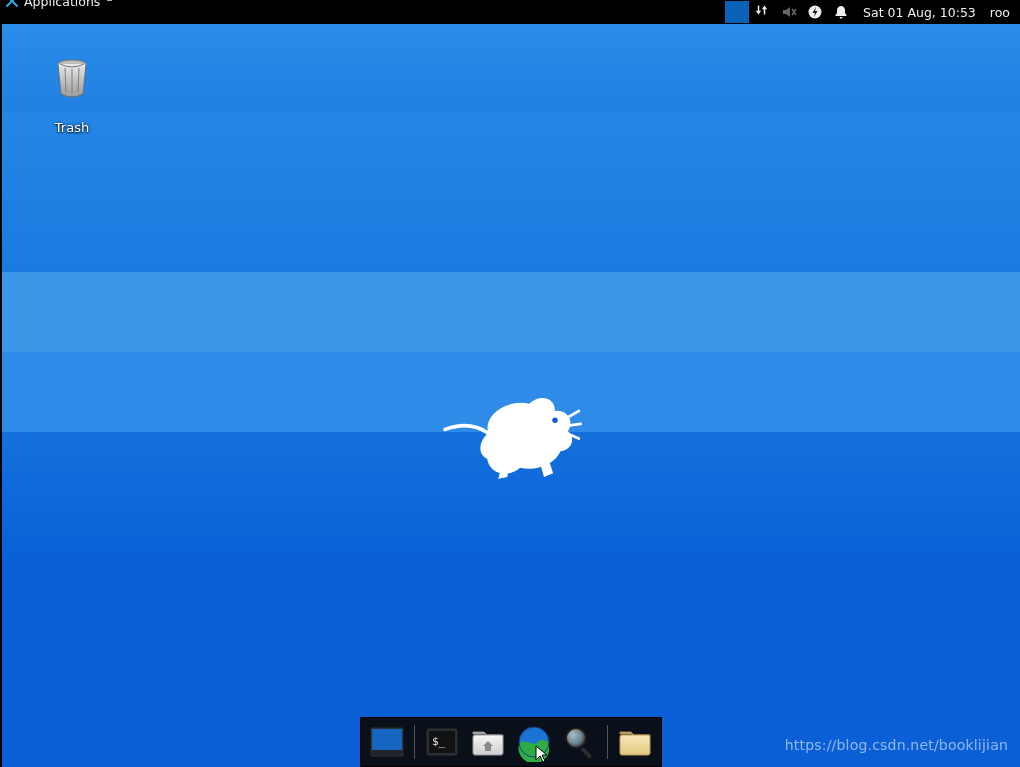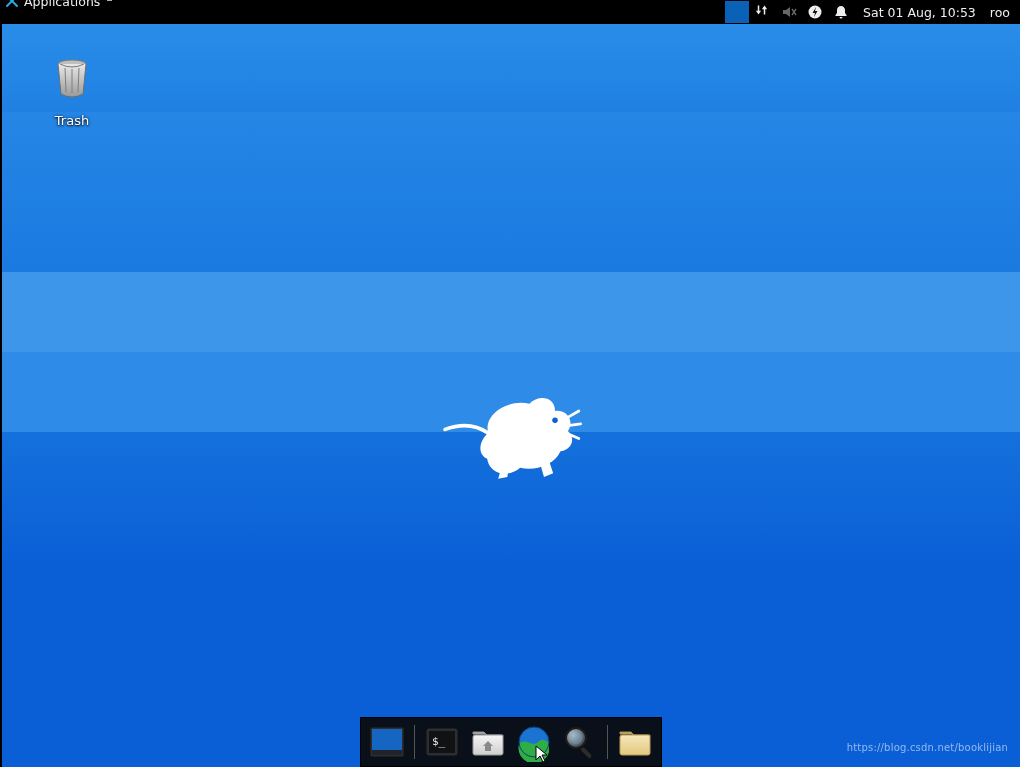--- a/index.html
+++ b/index.html
@@ -24,31 +24,31 @@
   .band{position:absolute;left:0;right:0;}
   .b1{top:0;height:88px;background:linear-gradient(#2a8de8,#1f80e2);}
   .b2{top:88px;height:160px;background:linear-gradient(#2586e6,#1a7ae0);}
   .b3{top:248px;height:80px; background:#3d96ea;}
   .b4{top:328px;height:80px;background:#2e8be7;}
   .b5{top:408px;height:335px;background:linear-gradient(#1471dc,#0a5fd6 40%,#0a5fd6);}
   .mouse-logo{position:absolute;left:50%;top:50%;transform:translate(-50%,-18%);}
   .mouse-logo svg{width:150px;height:110px;display:block;}
   
   .dicons{position:absolute;top:30px;left:10px;display:flex;flex-direction:column;gap:46px;}
-  .dicon{width:120px;display:flex;flex-direction:column;align-items:center;gap:11px;text-align:left;cursor:default;}
+  .dicon{width:120px;display:flex;flex-direction:column;align-items:center;gap:18px;text-align:left;cursor:default;}
   .dicon .pic{width:48px;height:48px;display:flex;align-items:center;justify-content:center;}
   .dicon .pic svg{width:48px;height:48px;display:block;}
   .dicon .lbl{color:#fff;font-size:13px;text-shadow:0 1px 2px rgba(0,0,0,.9),0 0 3px rgba(0,0,0,.7);}
   
   .dock{position:absolute;bottom:0;left:50%;transform:translateX(-50%);height:48px;background:rgba(10,10,10,.92);border:1px solid #000;display:flex;align-items:center;padding:0 4px;gap:2px;}
   .dock .ditem{width:44px;height:40px;display:flex;align-items:center;justify-content:center;cursor:default;}
   .dock .ditem svg{width:40px;height:40px;display:block;}
   .dock .sep{width:1px;height:34px;background:#555;margin:0 3px;}
   
-  .wm{position:absolute;right:12px;bottom:14px;color:rgba(255,255,255,.55);font-size:10px;letter-spacing:.2px;}
+  .wm{position:absolute;right:12px;bottom:14px;color:rgba(255,255,255,.55);font-size:14px;letter-spacing:.2px;}
   
   .leftedge{position:absolute;top:24px;left:0;width:2px;bottom:0;background:#000;}
 </style>
 </head>
 <body>
 
 <div class="top-panel">
   <div class="apps-btn">
     <span class="xfce-logo">
       <svg viewBox="0 0 14 14">

